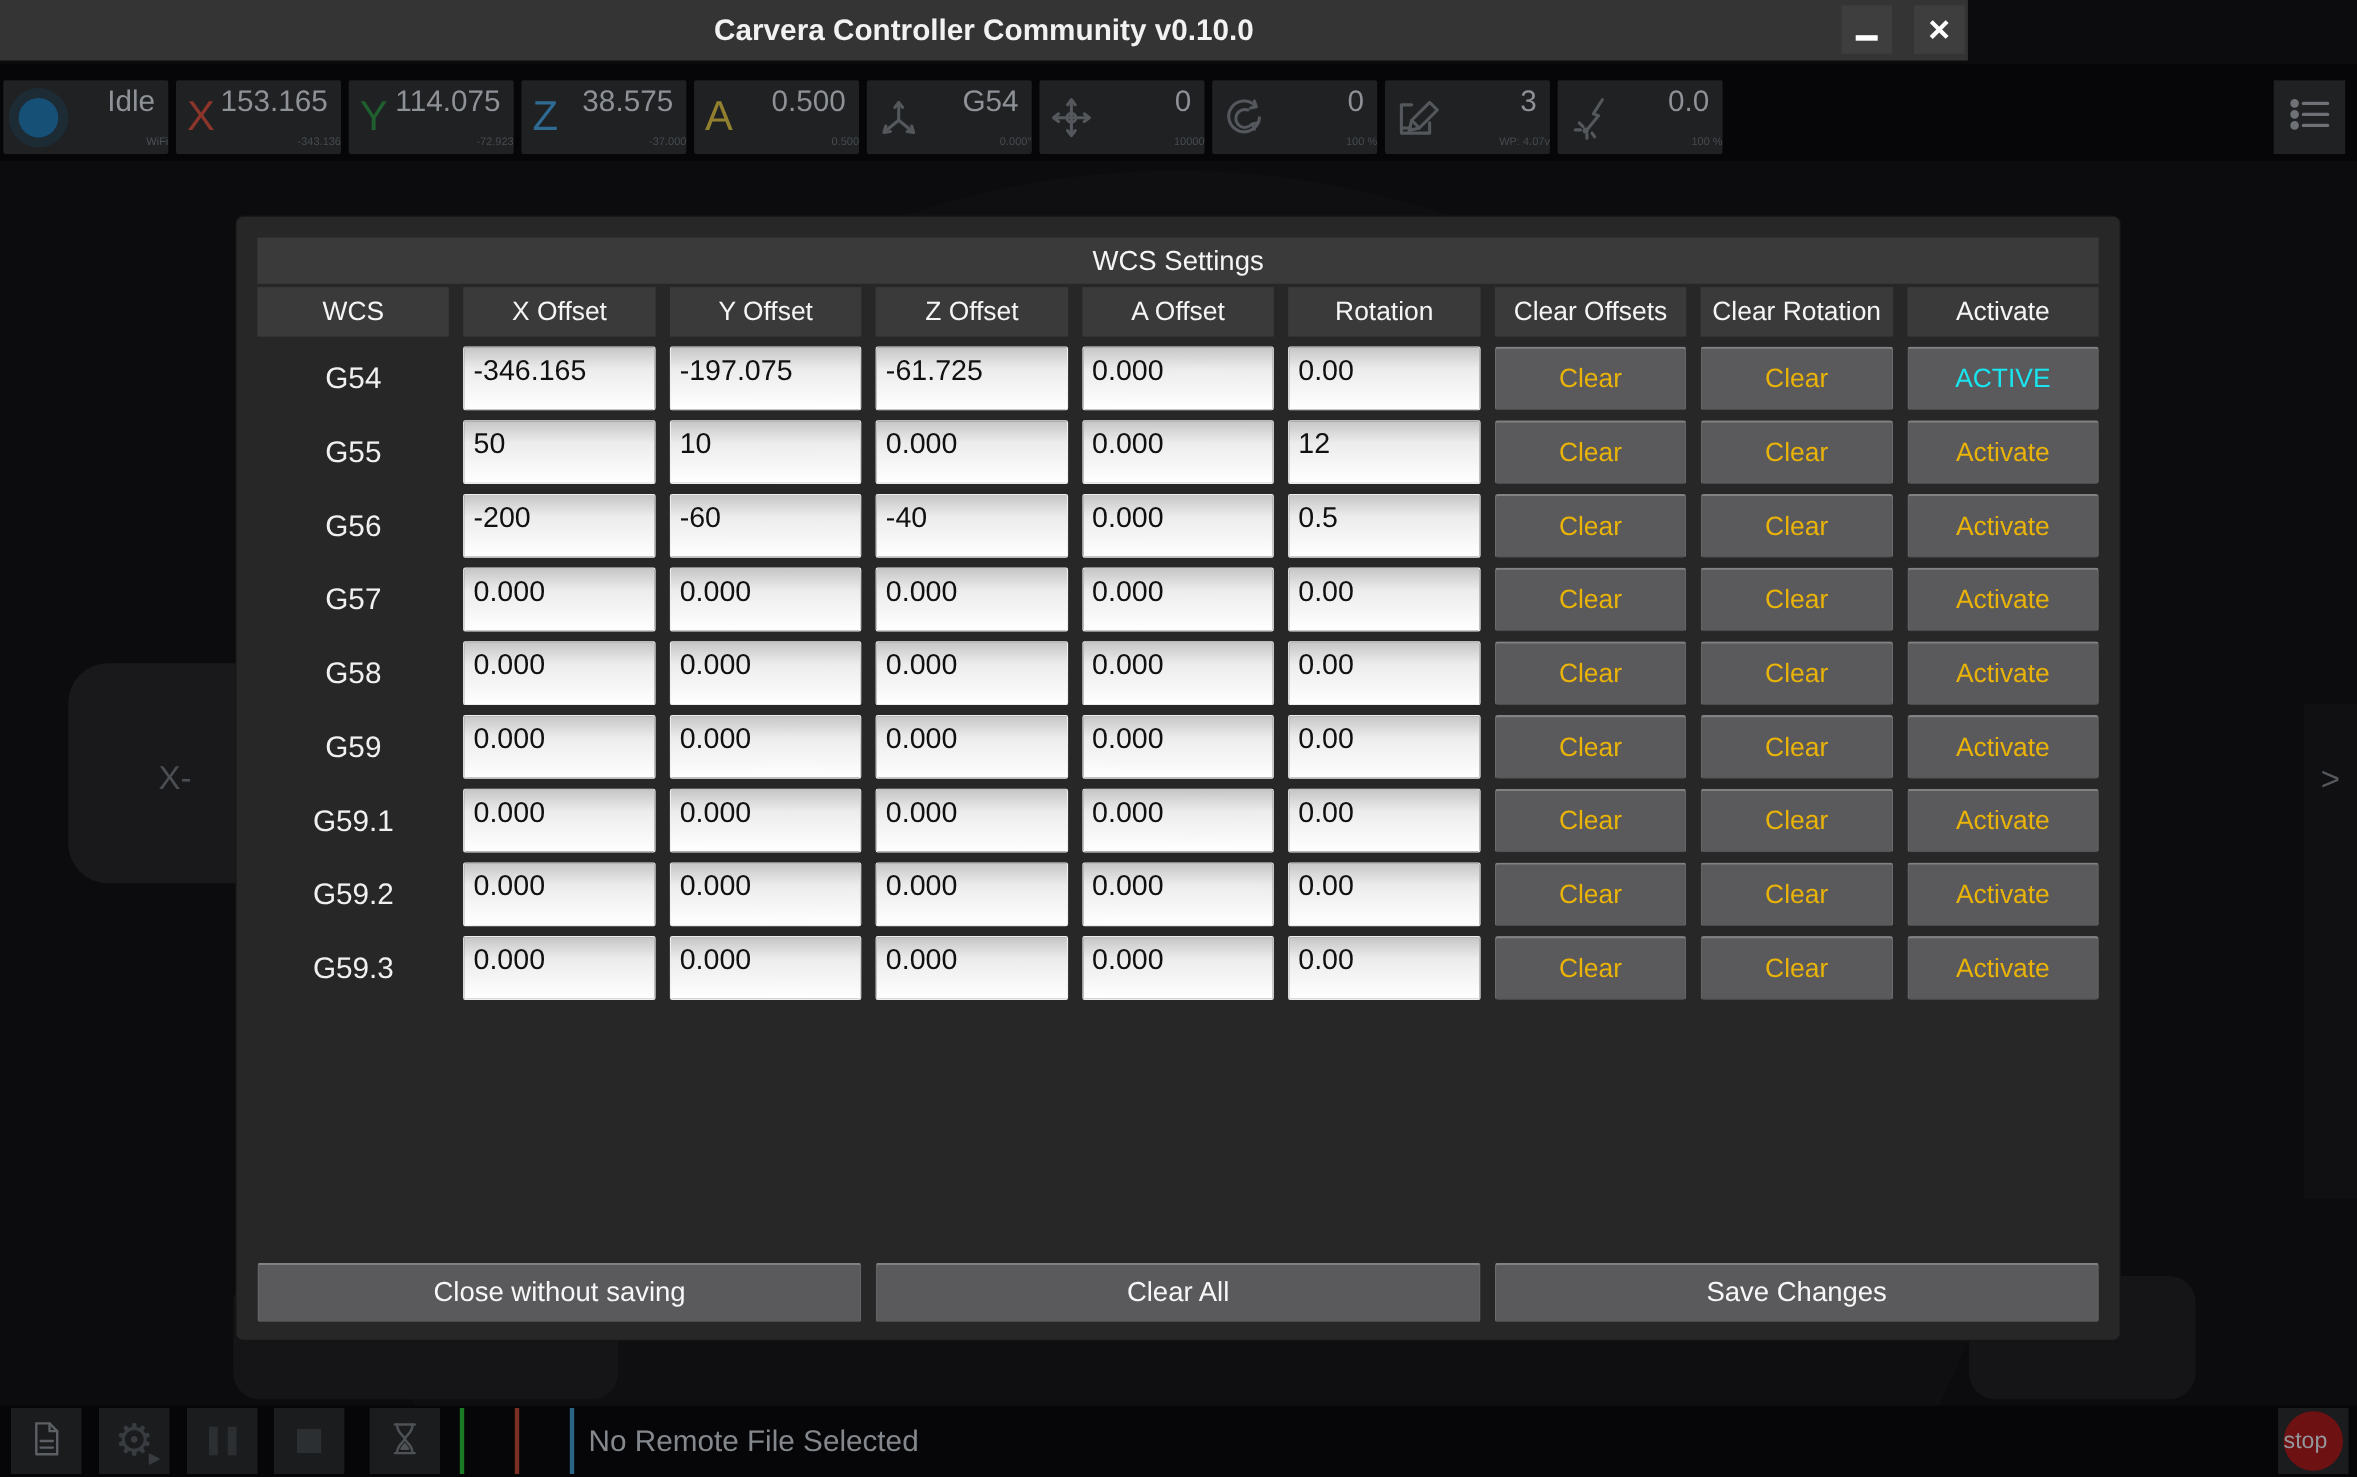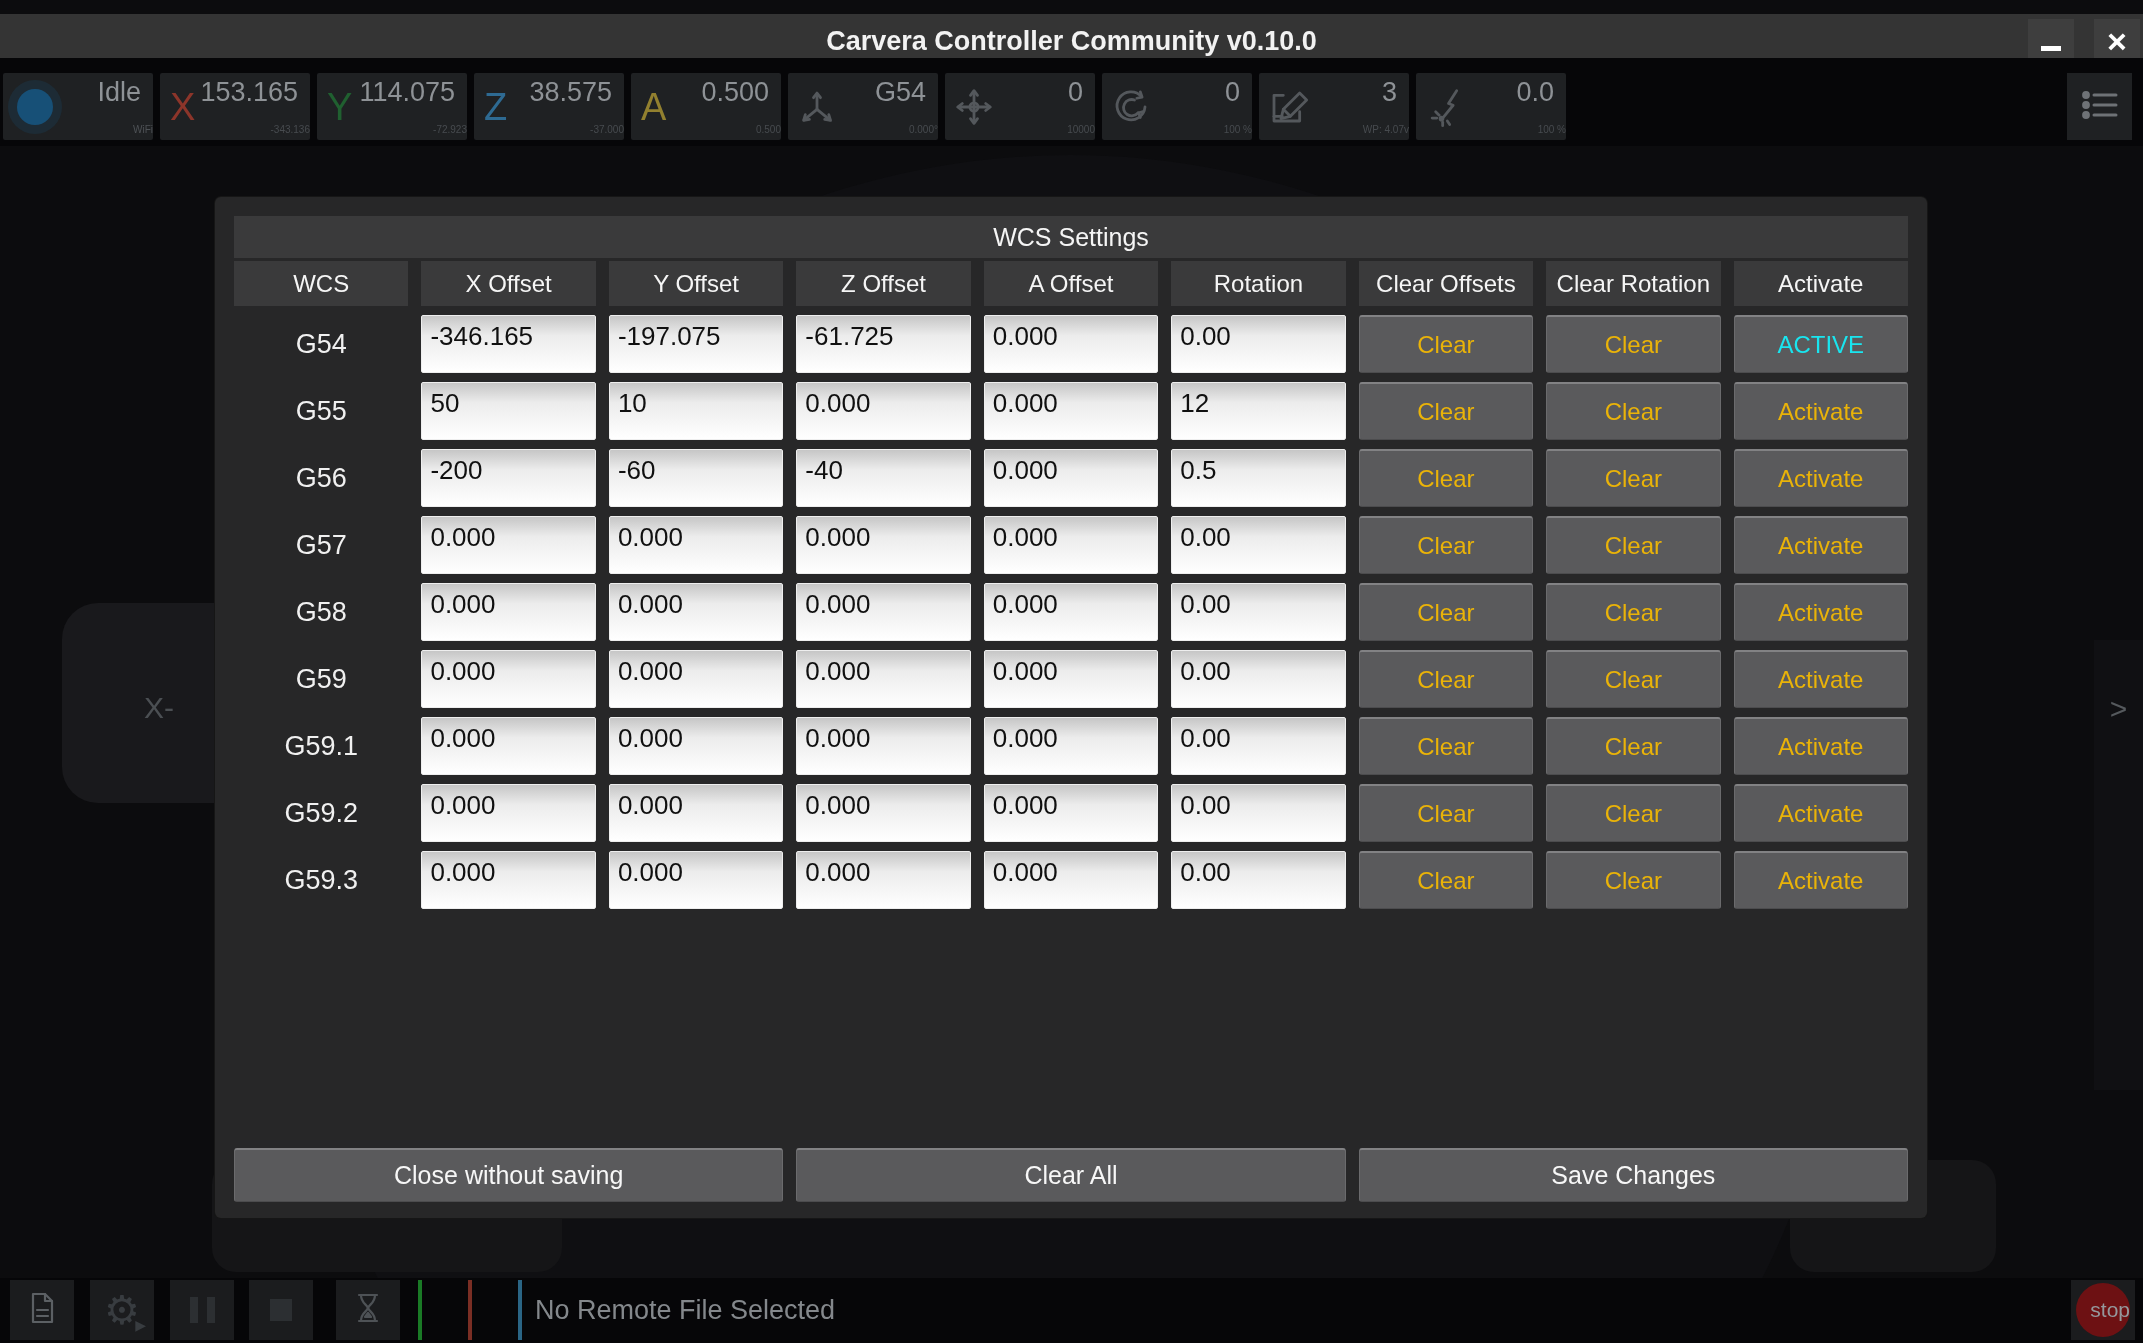--- a/index.html
+++ b/index.html
@@ -2,21 +2,21 @@
 <html><head>
 <meta charset="utf-8">
 <style>
   * { box-sizing: border-box; }
   html,body { margin:0; padding:0; }
   body {
     width:2143px; height:1343px; position:relative; overflow:hidden;
     background:#0c0c0e; font-family:"Liberation Sans", sans-serif;
   }
   
-  .titlebar { position:absolute; left:0; top:14px; width:2143px; height:55px; background:#343434; }
+  .titlebar { position:absolute; left:0; top:0; width:1789px; height:55px; background:#343434; }
   .title-text { width:100%; line-height:55px; text-align:center; color:#f2f2f2; font-size:27px; font-weight:bold; }
   .win-btn { position:absolute; top:5px; width:46px; height:44px; background:#3e3e3e; display:flex; align-items:center; justify-content:center; cursor:pointer; }
   .win-btn.min { right:69px; }
   .win-btn.close { right:3px; color:#ffffff; font-size:34px; font-weight:bold; }
   .min-glyph { width:20px; height:5px; background:#ffffff; margin-top:14px; }
   
   .topbar { position:absolute; left:0; top:58px; width:2143px; height:88px; background:#060608; }
   .cells { position:absolute; left:3px; top:15px; display:flex; gap:7px; }
   .cell { width:150px; height:67px; background:#1f2123; position:relative; border-radius:2px; cursor:pointer; }
   .cell-value { position:absolute; top:4px; right:12px; font-size:27px; color:#8e9296; }
@@ -64,21 +64,21 @@
   .pause-bars { display:flex; gap:9px; }
   .pause-bars div { width:8px; height:26px; background:#2c2f32; }
   .stop-square { width:22px; height:22px; background:#2c2f32; }
   .gear-glyph { font-size:40px; color:#383c40; line-height:1; position:relative; }
   .gear-play { position:absolute; right:-6px; bottom:-2px; font-size:14px; color:#383c40; }
   .vline { position:absolute; top:2px; width:4px; height:60px; }
   .bb-text { position:absolute; left:535px; top:0; height:65px; line-height:65px; font-size:27px; color:#84888c; }
   .stop-btn { position:absolute; left:2071px; top:2px; width:64px; height:60px; background:#1b1c1e;
     display:flex; align-items:center; justify-content:center; cursor:pointer; }
   .stop-circle { width:54px; height:54px; border-radius:50%; background:#6d1113; display:flex;
-    align-items:center; justify-content:flex-end; color:#94989c; font-size:21px; }
+    align-items:center; justify-content:flex-start; color:#94989c; font-size:21px; }
 </style>
 </head>
 <body>
 
 <div class="titlebar">
   <div class="title-text">Carvera Controller Community v0.10.0</div>
   <div class="win-btn min">
     <div class="min-glyph"></div>
   </div>
   <div class="win-btn close">

